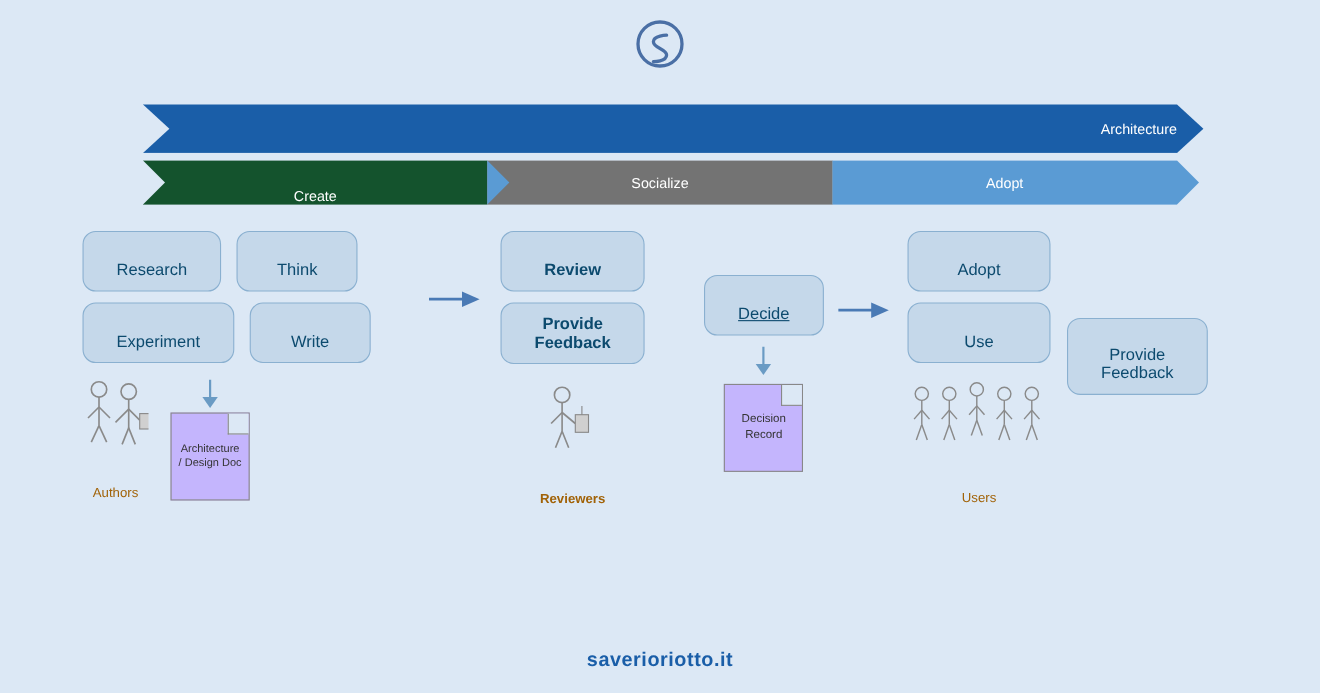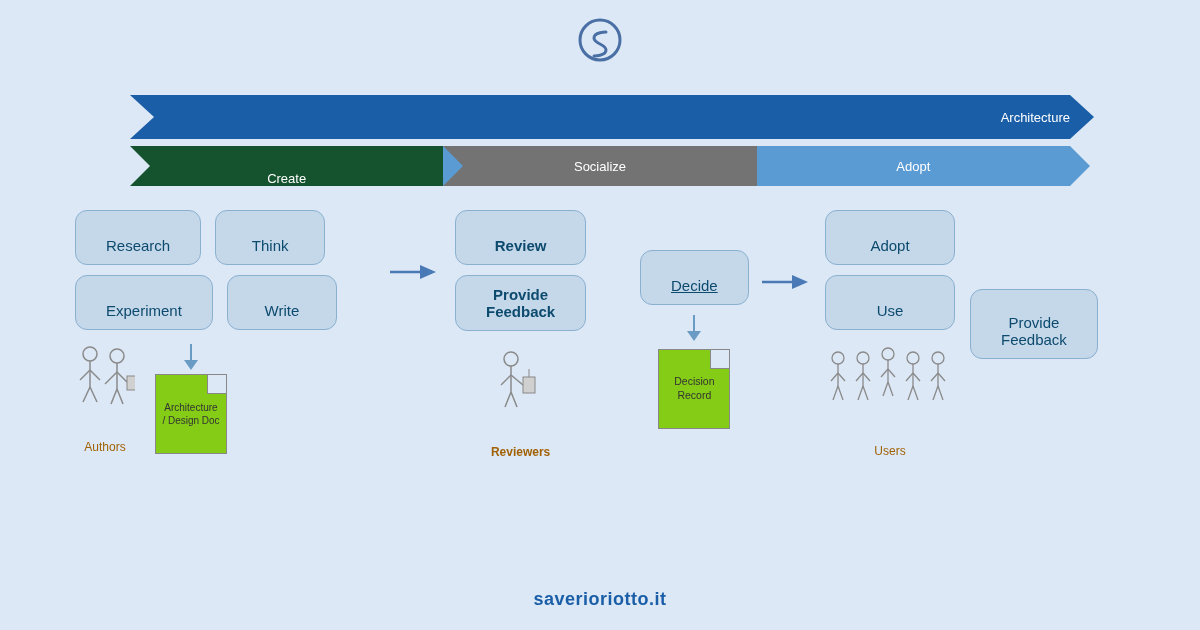--- a/index.html
+++ b/index.html
@@ -33,21 +33,21 @@
       text-align: center;
       font-size: 15px;
       color: #0c4a6e;
       padding: 10px 30px;
       min-width: 110px;
       min-height: 55px;
     }
 
     
     .doc-icon {
-      background: #84cc16;
+      background: #c4b5fd;
       border: 1.5px solid #888;
       width: 72px;
       height: 80px;
       position: relative;
       display: flex;
       align-items: center;
       justify-content: center;
       text-align: center;
       font-size: 11px;
       color: #333;

